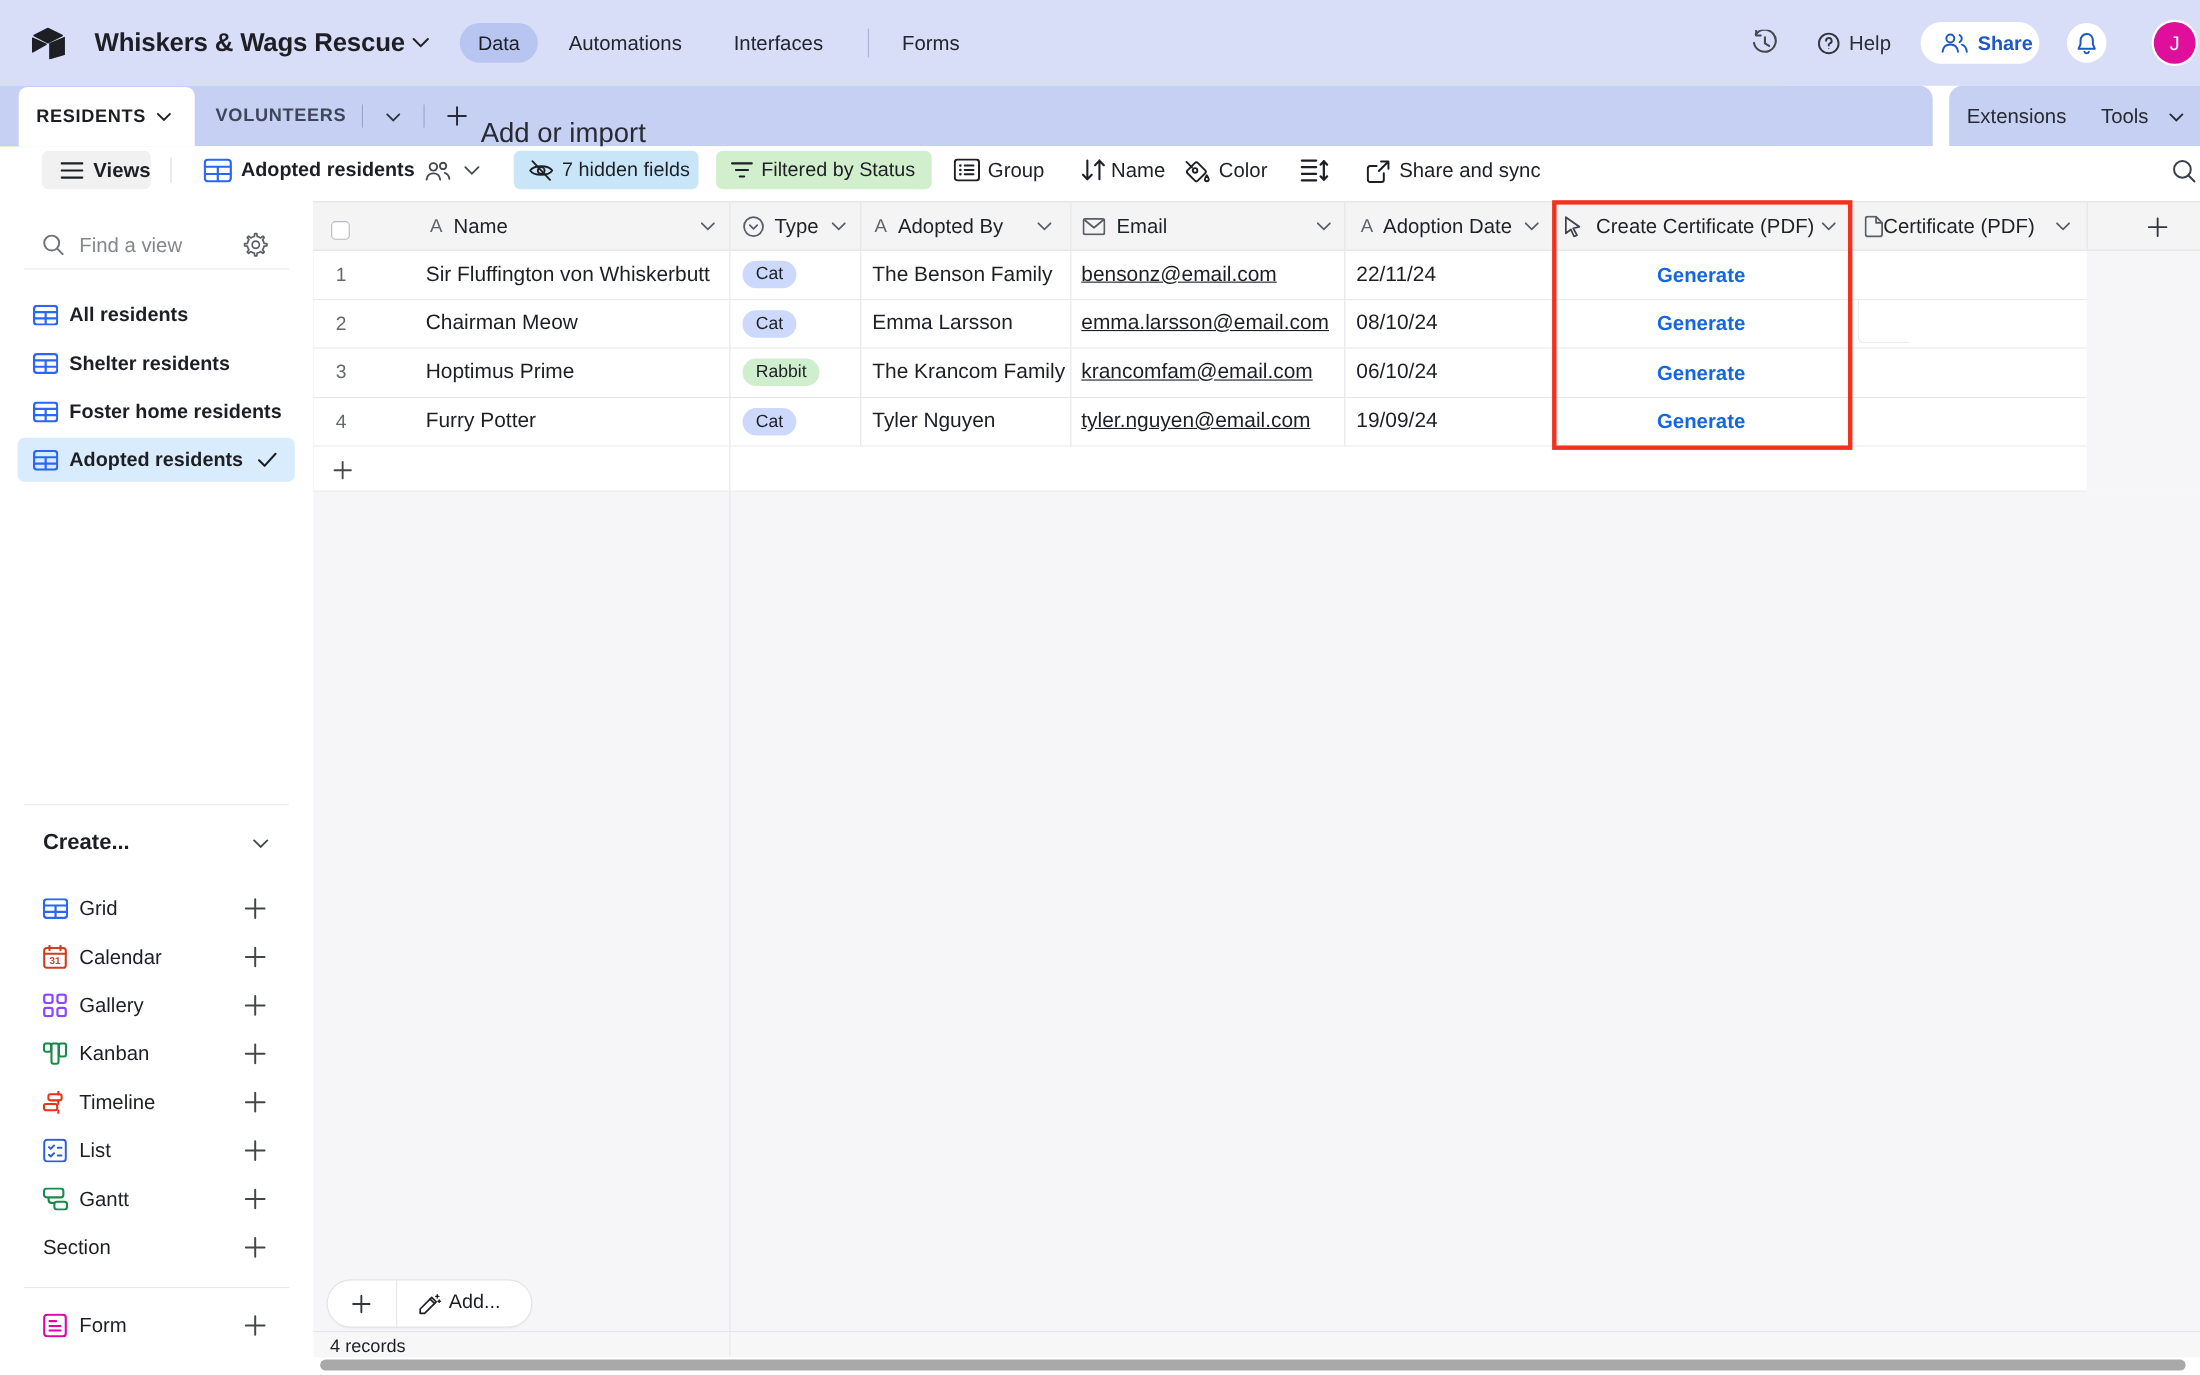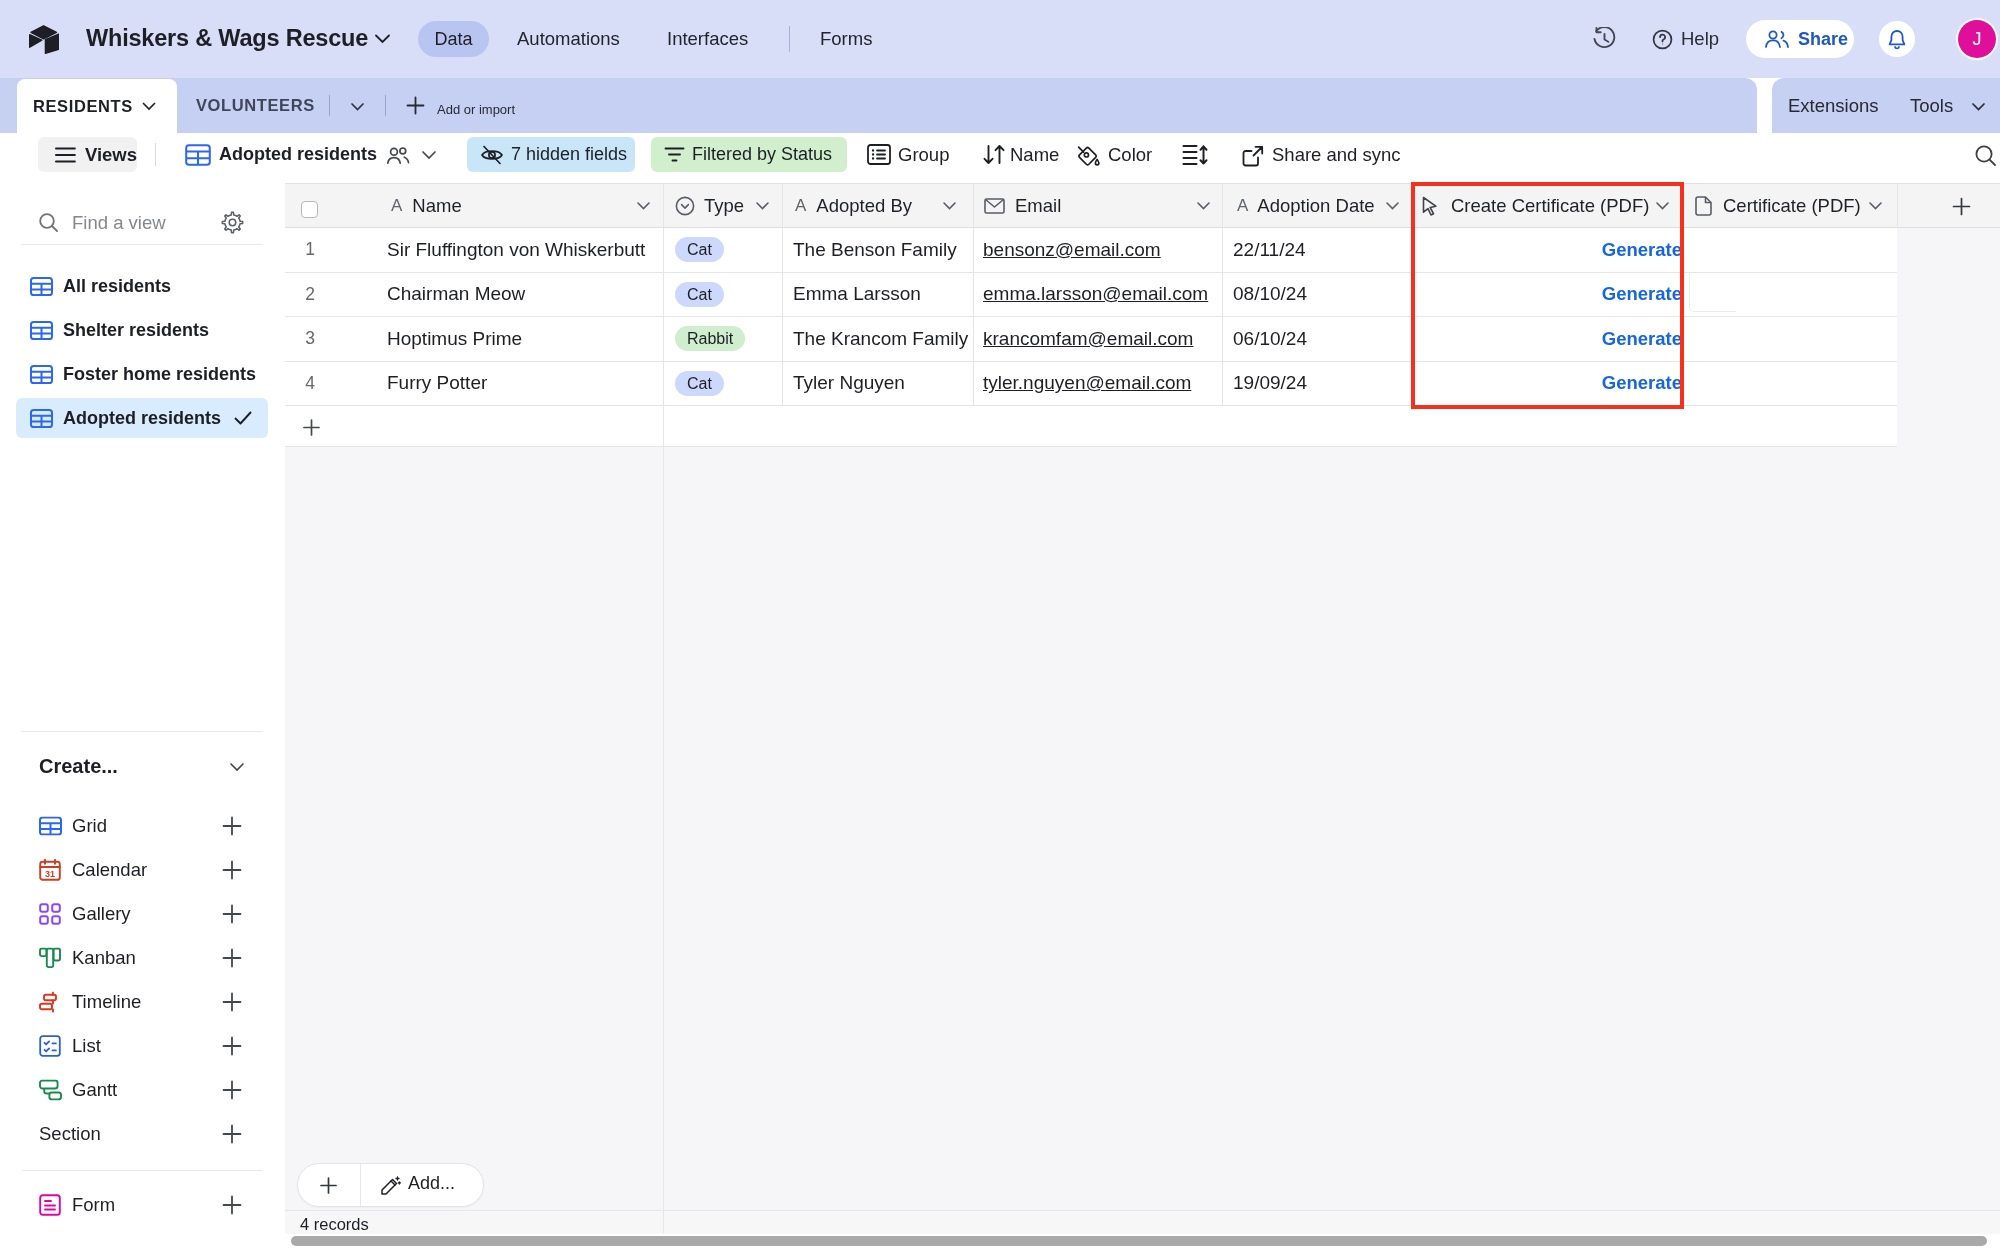--- a/index.html
+++ b/index.html
@@ -16,21 +16,21 @@
   .vlabel { font-size:18px; font-weight:bold; color:#1d1f25; margin-left:10px; }
   .createitem { position:absolute; left:0; width:285px; height:44px; }
   .clabel { position:absolute; left:72px; top:50%; transform:translateY(-50%); font-size:18.5px; color:#1d1f25; }
   .cplus { position:absolute; left:222px; top:50%; transform:translateY(-50%); }
   .hdrcell { position:absolute; top:0; height:100%; display:flex; align-items:center; color:#1e2126; font-size:18.5px; }
   .hchev { position:absolute; color:#585d66; }
   .row { position:absolute; left:285px; width:1612px; background:#fff; border-bottom:1px solid #e3e5e8; }
   .cell { position:absolute; top:0; height:100%; display:flex; align-items:center; font-size:19px; color:#1d1f25; }
   .colborder { position:absolute; top:0; width:1px; height:100%; background:#e3e5e8; }
   .tpill { font-size:16px; color:#1d1f25; border-radius:13px; padding:3px 12px; line-height:19px; }
-  .gen { width:100%; text-align:right; font-weight:bold; color:#1566e0; font-size:18.5px; }
+  .gen { width:100%; text-align:center; font-weight:bold; color:#1566e0; font-size:18.5px; }
   .navtxt { position:absolute; top:0; height:78px; display:flex; align-items:center; font-size:18.5px; color:#22252c; }
 </style>
 </head>
 <body>
 <div class="topbar">
   <svg class="abs" style="left:29px;top:25px" width="30" height="29" viewBox="0 0 30 29" fill="#1d1f25" stroke="#1d1f25" stroke-width="1.4" stroke-linejoin="round">
     <path d="M14.6 0.8 L27.5 7.3 L14.6 13.9 L2 7.3 Z"></path>
     <path d="M16.4 14.7 L29.6 9.2 V24.4 L16.4 28.3 Z"></path>
     <path d="M0.7 9.7 L12.8 15.2 L0.7 22.2 Z"></path>
   </svg>
@@ -84,21 +84,21 @@
   </div>
   <div class="abs" style="left:196px;top:0;height:55px;display:flex;align-items:center;font-size:16.5px;font-weight:bold;color:#40465a;letter-spacing:0.6px">VOLUNTEERS</div>
   <div class="abs" style="left:329px;top:17px;width:1px;height:21px;background:#9aa4cd"></div>
   <svg class="abs" style="left:350px;top:24px" width="15" height="10" viewBox="0 0 15 10" fill="none" stroke="#30343f" stroke-width="1.7" stroke-linecap="round">
       <path d="M2 2 L7.5 7.5 L13 2"></path>
     </svg>
   <div class="abs" style="left:385px;top:17px;width:1px;height:21px;background:#9aa4cd"></div>
   <svg class="abs" style="left:406px;top:18px" width="19" height="19" viewBox="0 0 19 19" stroke="#272a32" stroke-width="1.8" stroke-linecap="round">
       <path d="M9.5 1.5 v16 M1.5 9.5 h16"></path>
     </svg>
-  <div class="abs" style="left:437px;top:4px;height:55px;display:flex;align-items:center;font-size:13px;color:#272a32">Add or import</div>
+  <div class="abs" style="left:437px;top:16px;height:55px;display:flex;align-items:center;font-size:25px;color:#272a32">Add or import</div>
   <div class="abs" style="left:1788px;top:0;height:55px;display:flex;align-items:center;font-size:18.5px;color:#272a32">Extensions</div>
   <div class="abs" style="left:1910px;top:0;height:55px;display:flex;align-items:center;font-size:18.5px;color:#272a32">Tools</div>
   <svg class="abs" style="left:1971px;top:24px" width="15" height="10" viewBox="0 0 15 10" fill="none" stroke="#272a32" stroke-width="1.7" stroke-linecap="round">
       <path d="M2 2 L7.5 7.5 L13 2"></path>
     </svg>
 </div>
 <div class="toolbar">
   <div class="pill" style="left:18px;top:4px;width:99px;height:35px;background:#f1f1f2">
     <svg style="margin-left:17px" width="21" height="16" viewBox="0 0 21 16" stroke="#1d1f25" stroke-width="2" stroke-linecap="round">
         <path d="M1 1.5 h19 M1 8 h19 M1 14.5 h19"></path>
@@ -423,21 +423,21 @@
         <svg width="15" height="10" viewBox="0 0 15 10" fill="none" stroke="#585d66" stroke-width="1.6" stroke-linecap="round">
           <path d="M2 2 L7.5 7.5 L13 2"></path>
         </svg>
       </div>
   <div class="colborder" style="left:1397px"></div>
   <div class="hdrcell" style="left:1410px">
         <svg width="17" height="20" viewBox="0 0 17 20" fill="none" stroke="#585d66" stroke-width="1.6" stroke-linejoin="round">
           <path d="M1 3 a2 2 0 0 1 2 -2 h7.5 L16 6.5 V17 a2 2 0 0 1 -2 2 H3 a2 2 0 0 1 -2 -2 Z"></path>
           <path d="M10.5 1 V6.5 H16"></path>
         </svg>
-        <span style="margin-left:11px">Certificate (PDF)</span>
+        <span style="">Certificate (PDF)</span>
       </div>
   <div class="hchev" style="left:1583px;top:17px">
         <svg width="15" height="10" viewBox="0 0 15 10" fill="none" stroke="#585d66" stroke-width="1.6" stroke-linecap="round">
           <path d="M2 2 L7.5 7.5 L13 2"></path>
         </svg>
       </div>
   <div class="colborder" style="left:1612px"></div>
   <svg class="abs" style="left:1667px;top:13px" width="19" height="19" viewBox="0 0 19 19" stroke="#33363d" stroke-width="1.7" stroke-linecap="round">
         <path d="M9.5 1.5 v16 M1.5 9.5 h16"></path>
       </svg>

